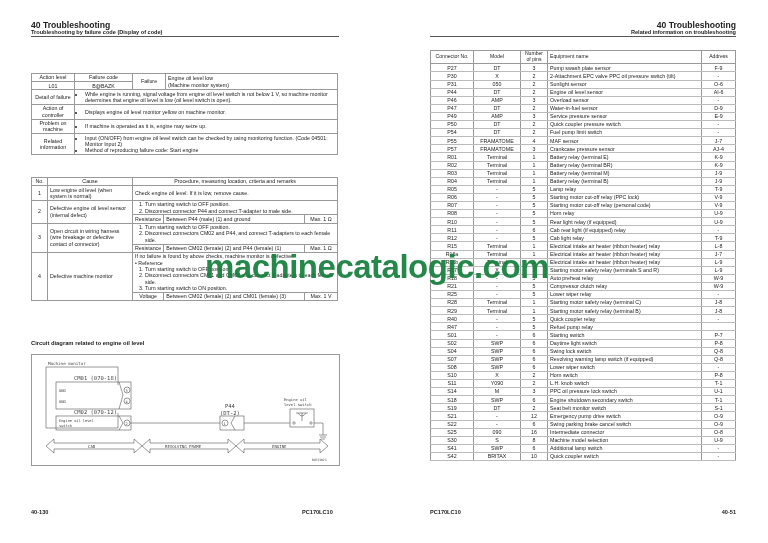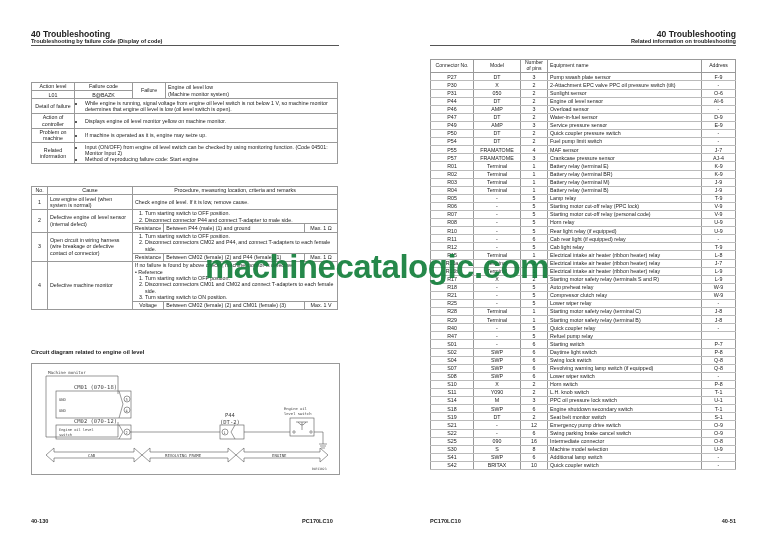--- a/index.html
+++ b/index.html
@@ -1,17 +1,17 @@
 <!DOCTYPE html>
 <html><head>
 <meta charset="utf-8">
 <style>
   html,body{margin:0;padding:0;background:#fff;}
   body{width:768px;height:543px;position:relative;overflow:hidden;font-family:"Liberation Sans",sans-serif;color:#222;}
-  .page{position:absolute;top:9px;height:432px;}
+  .page{position:absolute;top:0;height:432px;}
   .left{left:0;width:384px;}
   .right{left:384px;width:384px;}
   .hdr-title{position:absolute;font-weight:bold;font-size:8.6px;}
   .hdr-sub{position:absolute;font-weight:bold;font-size:5.6px;}
   .hrule{position:absolute;height:1.4px;background:#555;}
   .h1{position:absolute;left:31px;top:47px;font-weight:bold;font-size:10.6px;}
   table{border-collapse:collapse;position:absolute;font-size:5.3px;line-height:6.4px;}
   td,th{border:0.7px solid #999;padding:0.4px 2px;vertical-align:middle;font-weight:normal;}
   .c{text-align:center;}
   .info{left:31px;top:73px;width:307px;}

